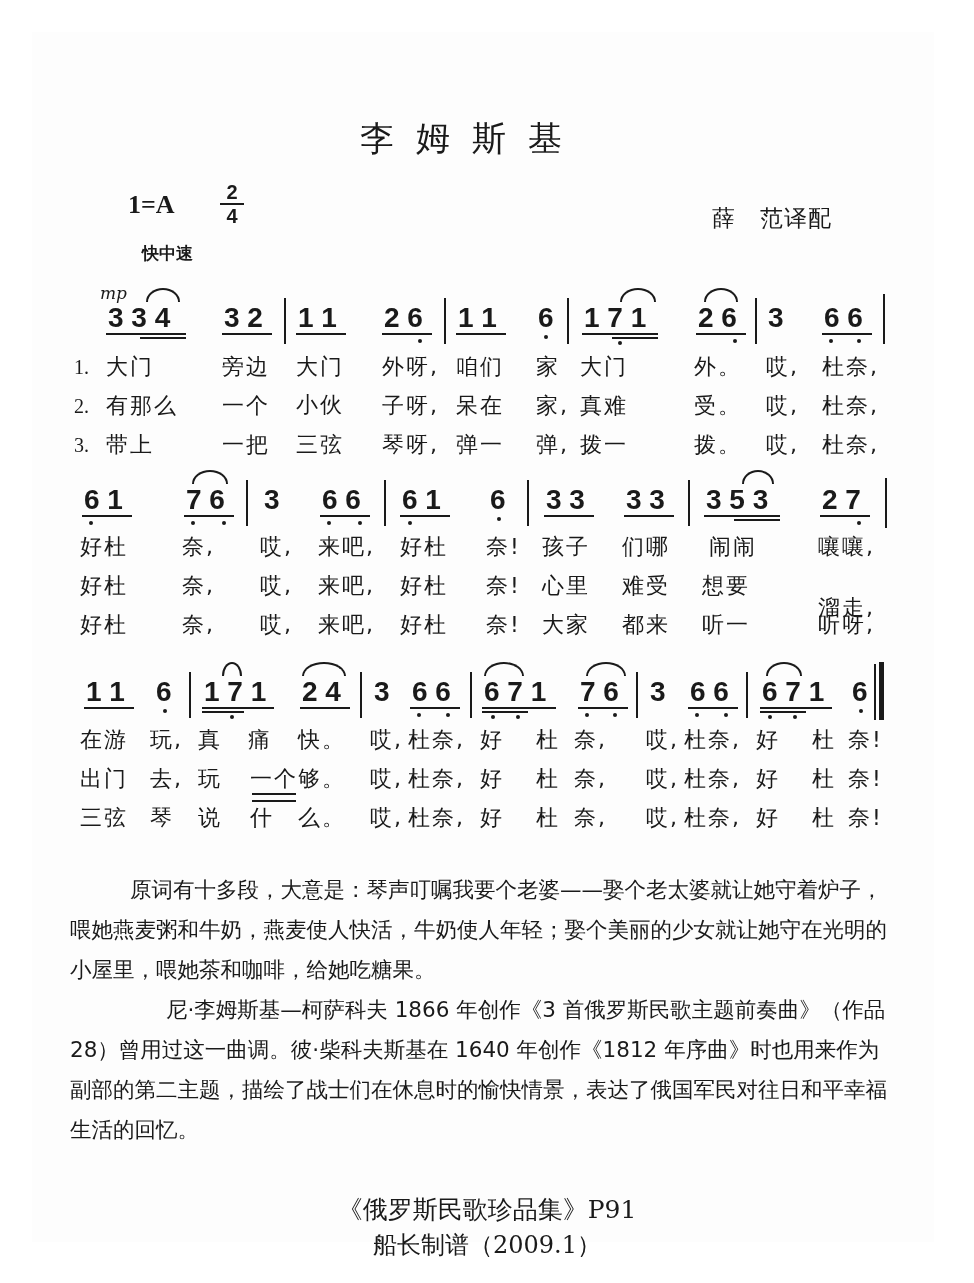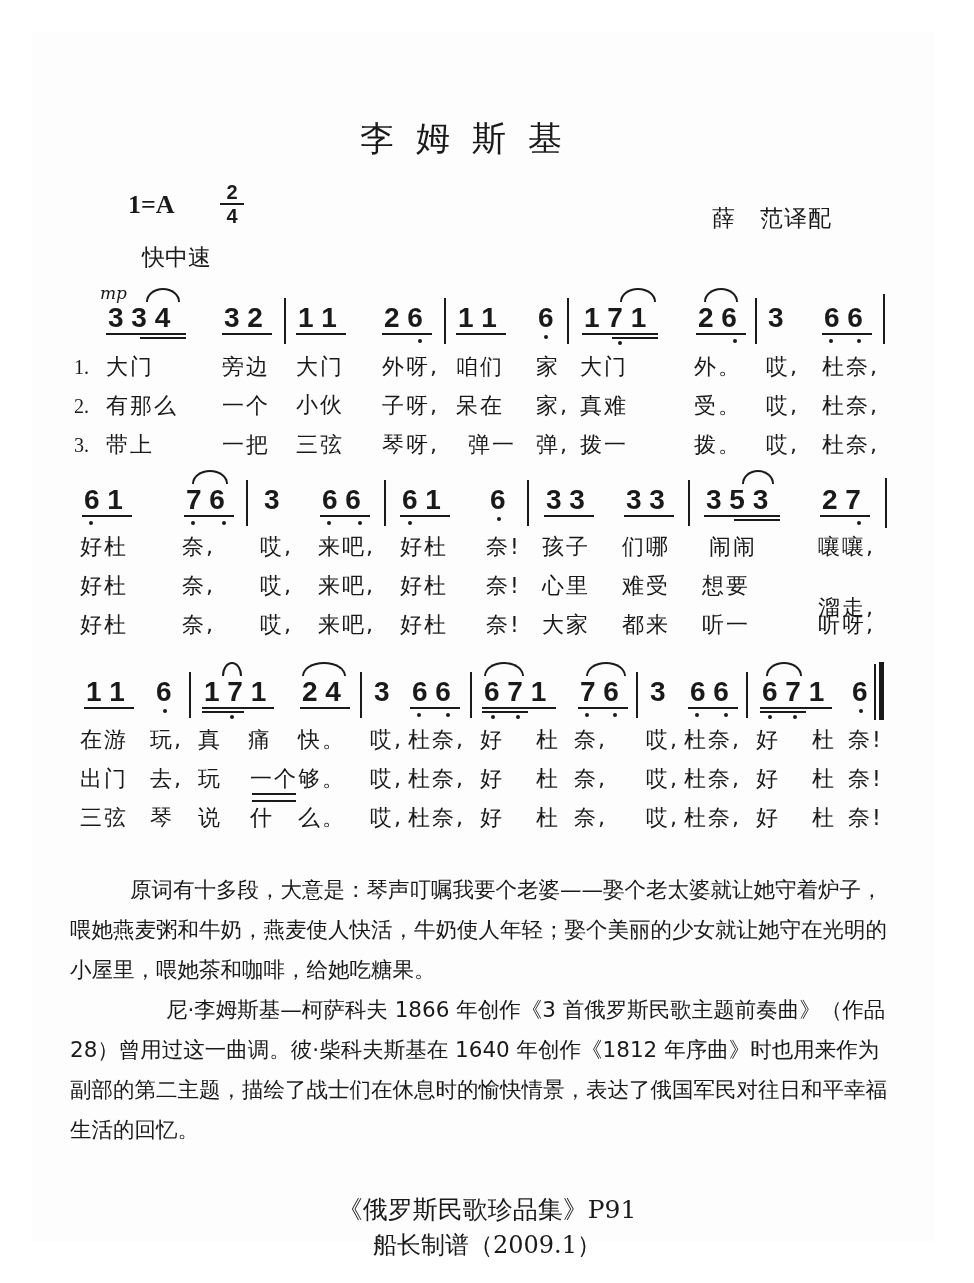--- a/index.html
+++ b/index.html
@@ -9,21 +9,21 @@
     font-family: "DejaVu Sans", sans-serif;
   }
   .sheet { position: absolute; left: 32px; top: 32px; width: 902px; height: 1210px; background: #fdfdfd; }
   .abs { position: absolute; white-space: nowrap; }
   .title { font-family: "DejaVu Serif", serif; font-size: 34px; letter-spacing: 22px; top: 116px; left: 360px; font-weight: normal; }
   .key { font-family: "Liberation Serif", serif; font-size: 26px; font-weight: bold; top: 190px; left: 128px; }
   .timesig { top: 182px; left: 220px; width: 24px; text-align: center; font-family: "Liberation Sans", sans-serif; font-weight: bold; font-size: 20px; line-height: 20px; }
   .timesig .num { display: block; border-bottom: 2px solid #1a1a1a; padding-bottom: 1px; }
   .timesig .den { display: block; padding-top: 1px; }
   .credit { font-size: 23px; top: 203px; left: 712px; letter-spacing: 1px; }
-  .tempo { font-size: 23px; font-weight: normal; top: 242px; left: 142px; }
+  .tempo { font-size: 17px; font-weight: bold; top: 242px; left: 142px; }
   .dyn { font-family: "DejaVu Serif", serif; font-style: italic; font-size: 17px; top: 271px; left: 100px; margin-top: 12px; }
 
   .note { font-family: "Liberation Sans", sans-serif; font-weight: bold; font-size: 28px; line-height: 30px; }
   .slur { position: absolute; height: 14px; border: 2px solid #1a1a1a; border-bottom: none; border-radius: 50% 50% 0 0 / 100% 100% 0 0; box-sizing: border-box; }
   .bar { position: absolute; width: 2px; background: #1a1a1a; height: 46px; }
   .endbar { position: absolute; width: 5px; background: #1a1a1a; height: 48px; }
 
   .lyr { font-size: 22px; letter-spacing: 2px; }
   .vnum { font-family: "Liberation Serif", serif; font-size: 20px; }
 
@@ -112,21 +112,21 @@
   <div class="abs lyr" style="left:580px;top:391px;">真难</div>
   <div class="abs lyr" style="left:694px;top:391px;">受。</div>
   <div class="abs lyr" style="left:766px;top:391px;">哎,</div>
   <div class="abs lyr" style="left:822px;top:391px;">杜奈,</div>
 
   <div class="abs vnum" style="left:74px;top:434px;">3.</div>
   <div class="abs lyr" style="left:106px;top:430px;">带上</div>
   <div class="abs lyr" style="left:222px;top:430px;">一把</div>
   <div class="abs lyr" style="left:296px;top:430px;">三弦</div>
   <div class="abs lyr" style="left:382px;top:430px;">琴呀,</div>
-  <div class="abs lyr" style="left:468px;top:430px;">弹一</div>
+  <div class="abs lyr" style="left:456px;top:430px;">弹一</div>
   <div class="abs lyr" style="left:536px;top:430px;">弹,</div>
   <div class="abs lyr" style="left:580px;top:430px;">拨一</div>
   <div class="abs lyr" style="left:694px;top:430px;">拨。</div>
   <div class="abs lyr" style="left:766px;top:430px;">哎,</div>
   <div class="abs lyr" style="left:822px;top:430px;">杜奈,</div>
 </div>
 
 <div>
   <div class="abs note" style="left:84px;top:485px;">6 1</div>
   <div class="abs" style="left:82px;top:515px;width:50px;border-top:2px solid #1a1a1a;"></div>

